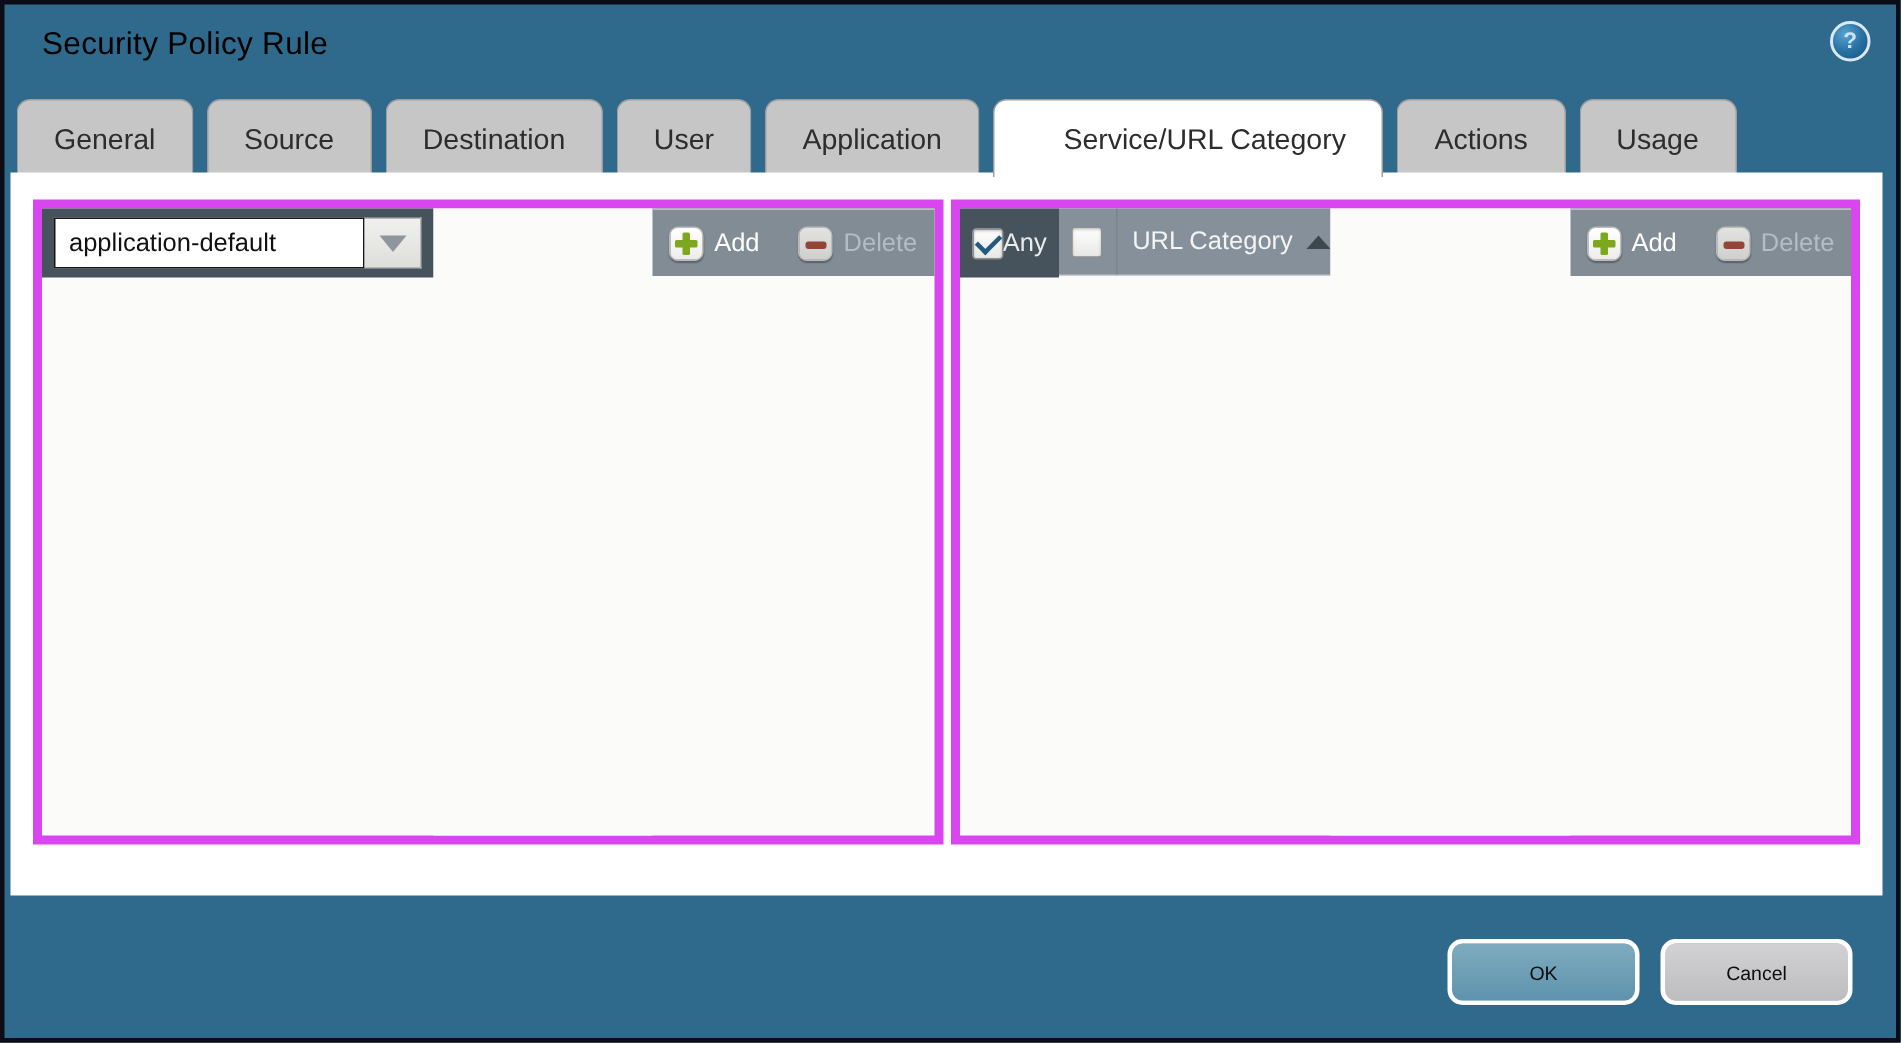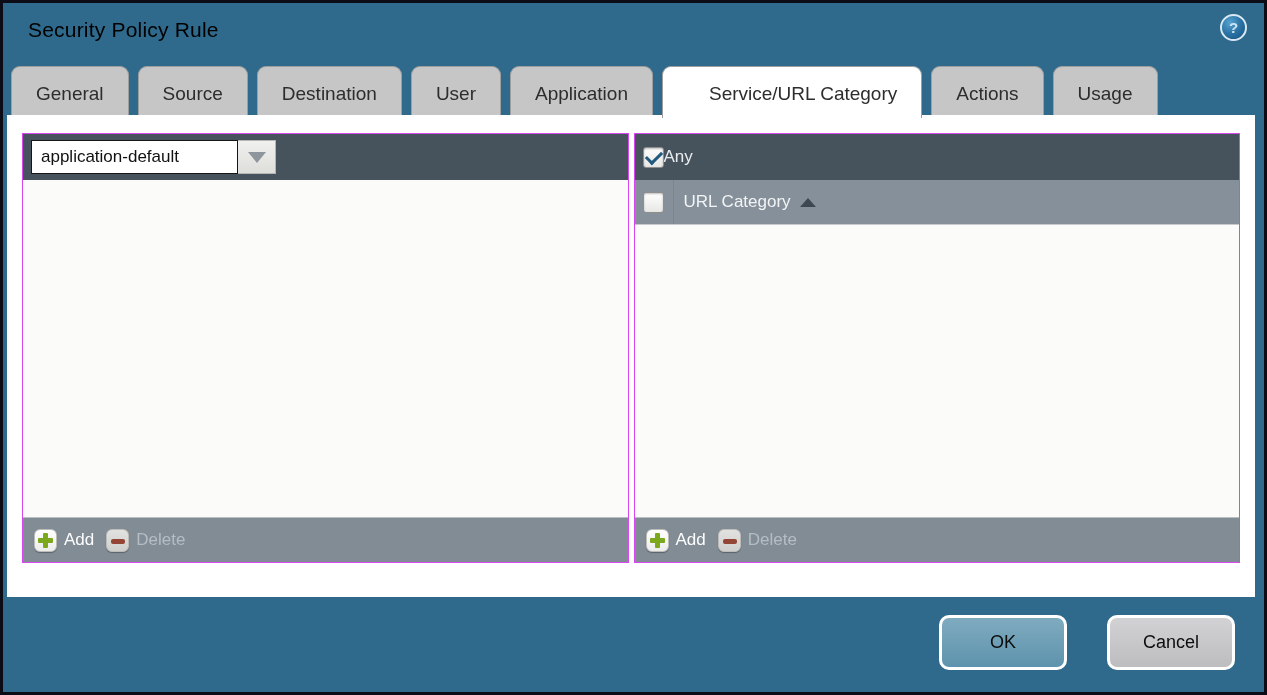--- a/index.html
+++ b/index.html
@@ -37,22 +37,22 @@
   }
   .tab.active{background:#ffffff;z-index:3;position:relative;padding-left:46px;}
   
   .sheet{
     position:absolute;left:4px;right:9px;top:112px;height:482px;
     background:#ffffff;z-index:2;
   }
   .panels{display:flex;gap:5px;padding:18px 15px 0 15px;}
   .panel{
     flex:1;height:430px;box-sizing:border-box;
-    border:1px solid #d946ef;background:#fbfbfa;
-    display:flex;flex-direction:column;
+    border:6px solid #d946ef;background:#fbfbfa;
+    display:flex;
   }
   .panel-toolbar{
     height:46px;background:#46535d;flex:0 0 auto;
     display:flex;align-items:center;padding:0 8px;
   }
   
   .select{display:flex;height:34px;cursor:pointer;}
   .select-value{
     width:207px;background:#ffffff;border:1px solid #161616;
     font-size:17px;color:#111;padding:0 9px;line-height:32px;
@@ -95,43 +95,43 @@
   .tri-up{
     width:0;height:0;border-left:8px solid transparent;
     border-right:8px solid transparent;border-bottom:9px solid #3d4750;
     margin-left:9px;
   }
   
   .panel-list{flex:1;background:#fbfbfa;}
   
   .panel-footer{
     height:44px;background:#818c95;flex:0 0 auto;
-    display:flex;align-items:center;padding:0 11px;gap:12px;
+    display:flex;align-items:center;padding:0 11px;gap:26px;
     border-top:1px solid #b9bfc4;
   }
   .action{display:flex;align-items:center;gap:7px;cursor:pointer;}
   .icon-box{
     width:23px;height:23px;box-sizing:border-box;position:relative;
     border-radius:6px;border:1px solid #bcbcba;
     background:linear-gradient(#ffffff,#ececea);
     box-shadow:0 1px 1px rgba(0,0,0,.3);
   }
   .icon-plus::before{content:"";position:absolute;left:3px;top:8px;width:15px;height:5px;background:#7ba81c;border-radius:1px;}
   .icon-plus::after{content:"";position:absolute;left:8px;top:3px;width:5px;height:15px;background:#7ba81c;border-radius:1px;}
   .icon-minus{background:linear-gradient(#e2e2e0,#cfcfcd);}
   .icon-minus::before{content:"";position:absolute;left:4px;top:9px;width:14px;height:5px;background:#954536;border-radius:2px;}
   .action-label{color:#fdfdfd;font-size:17px;}
   .action.disabled .action-label{color:#b4bdc3;}
   
   .dialog-buttons{position:absolute;right:29px;bottom:22px;display:flex;gap:14px;}
   .btn{
-    width:128px;height:55px;box-sizing:border-box;
+    width:128px;height:44px;box-sizing:border-box;
     border:3px solid #ffffff;border-radius:10px;
     display:flex;align-items:center;justify-content:center;
-    font-size:18px;color:#0d0d0d;cursor:pointer;margin-left:26px;
+    font-size:13px;color:#0d0d0d;cursor:pointer;
   }
   .btn.ok{background:linear-gradient(#7fabbf,#5e93ad);}
   .btn.cancel{background:linear-gradient(#d2d2d4,#bdbdbf);}
 </style>
 </head>
 <body>
 
 <div class="window">
 
   <div class="titlebar">

